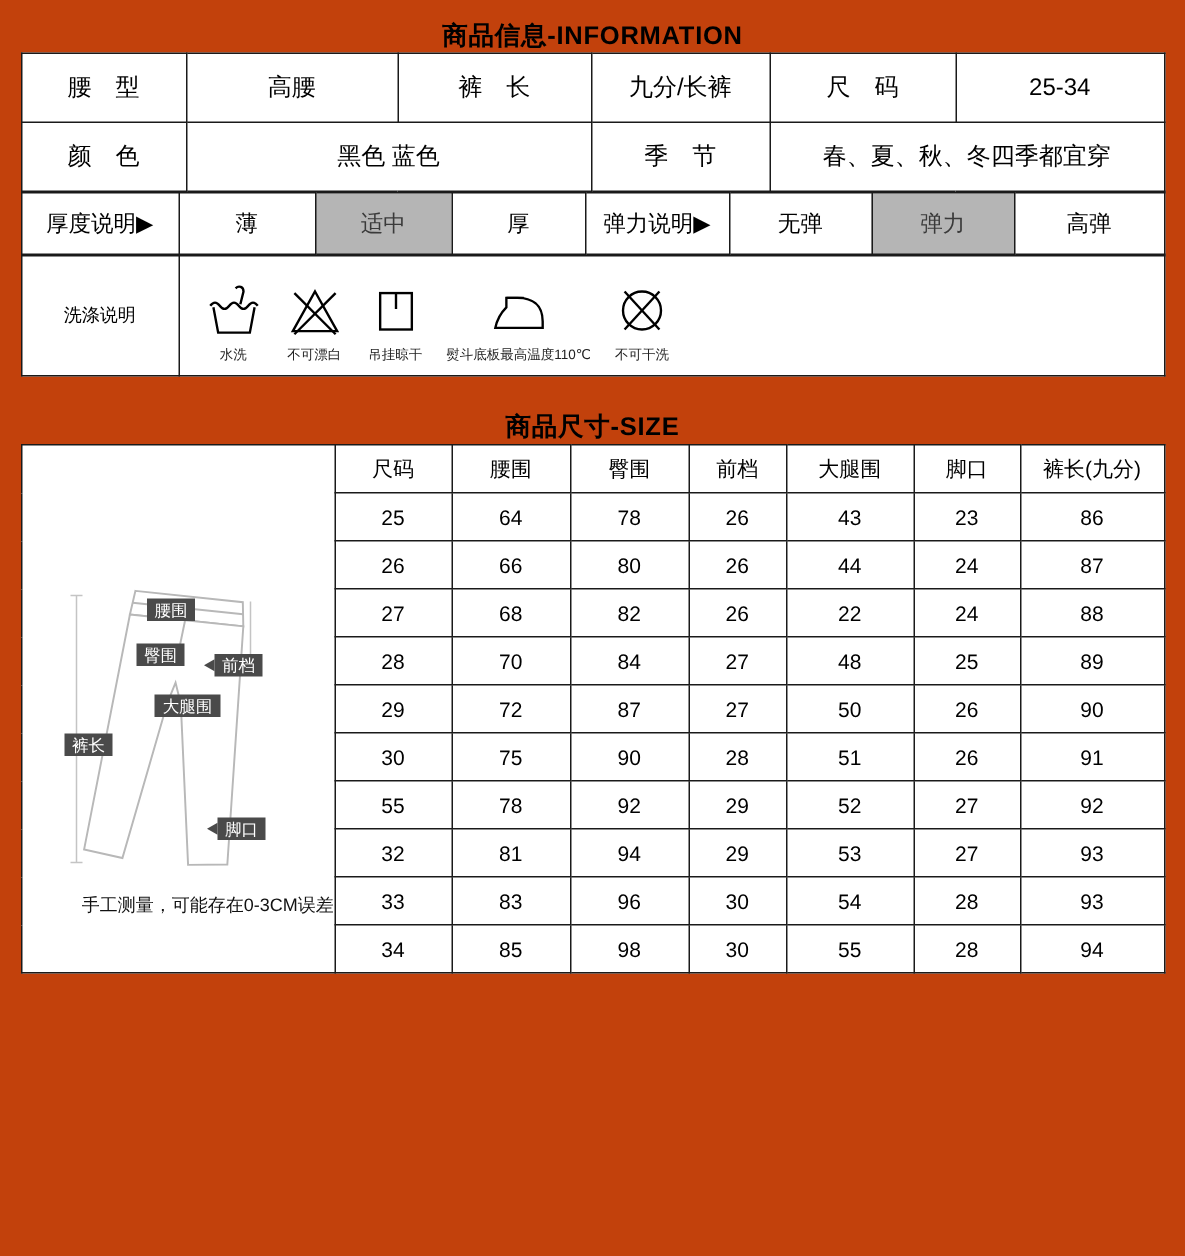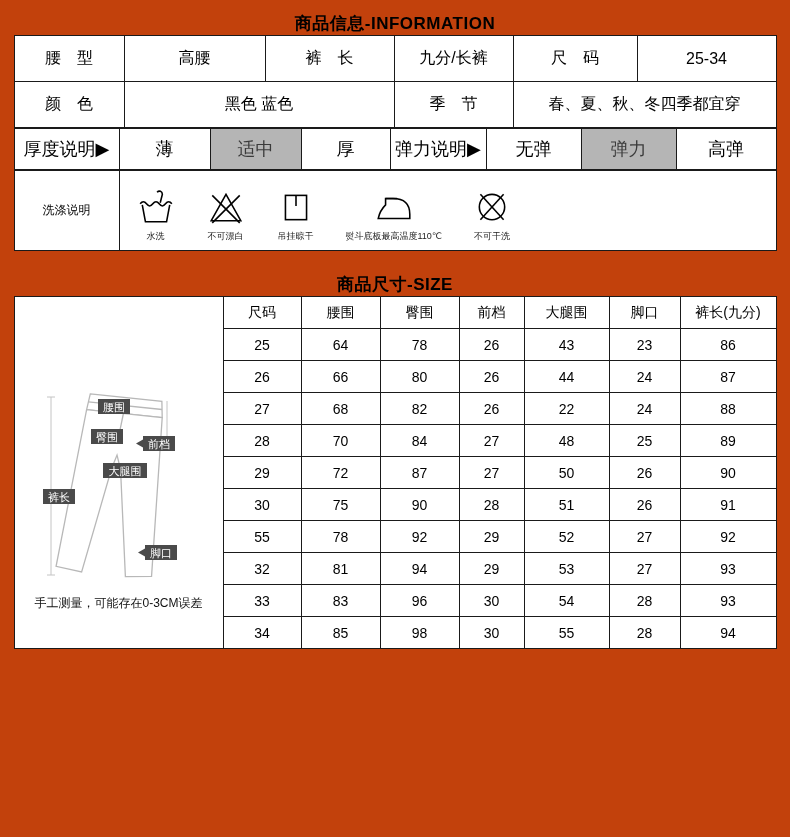--- a/index.html
+++ b/index.html
@@ -19,38 +19,38 @@
   table.tbl {
     width:762px; margin:0 auto; border-collapse:collapse; table-layout:fixed;
     background:#fff;
   }
   table.tbl td, table.tbl th { border:1px solid #1a1a1a; text-align:center; vertical-align:middle; }
 
   .info-table { margin-top:62px; }
   .info-table td { height:46px; font-size:16px; }
 
   .spec-table { margin-top:20px; }
-  .spec-table td { height:41px; font-size:18px;margin-left:16px; }
+  .spec-table td { height:41px; font-size:15px;margin-left:16px; }
   .spec-table td.hl { background:#b5b5b5; color:#3a3a3a; }
 
   .wash-table { margin-top:20px; }
   .wash-table td { height:80px; }
   .wash-table .wash-label-cell { font-size:12px; }
   .wash-items {
     display:flex; align-items:flex-start; justify-content:flex-start;
-    padding:10px 0 0 16px; gap:30px;
+    padding:10px 0 0 16px; gap:14px;
   }
   .wash-item { display:flex; flex-direction:column; align-items:center; gap:5px; min-width:40px; }
   .wash-item svg { display:block; }
   .wash-caption { font-size:9px; color:#222; white-space:nowrap; }
 
   .size-table { margin-top:21px; }
   .size-table td, .size-table th { height:32px; font-size:14px; font-weight:400; }
   .diagram-cell { vertical-align:top; padding-top:6px; }
-  .measure-note { font-size:12px; color:#111; text-align:center; margin-top:5px; white-space:nowrap; }
+  .measure-note { font-size:12px; color:#111; text-align:right; margin-top:5px; white-space:nowrap; }
 
   .tag-text { fill:#ffffff; font-size:11px; }
 </style>
 </head>
 <body>
 
 <div class="page">
 
   <div class="section-title">商品信息-INFORMATION</div>
 

